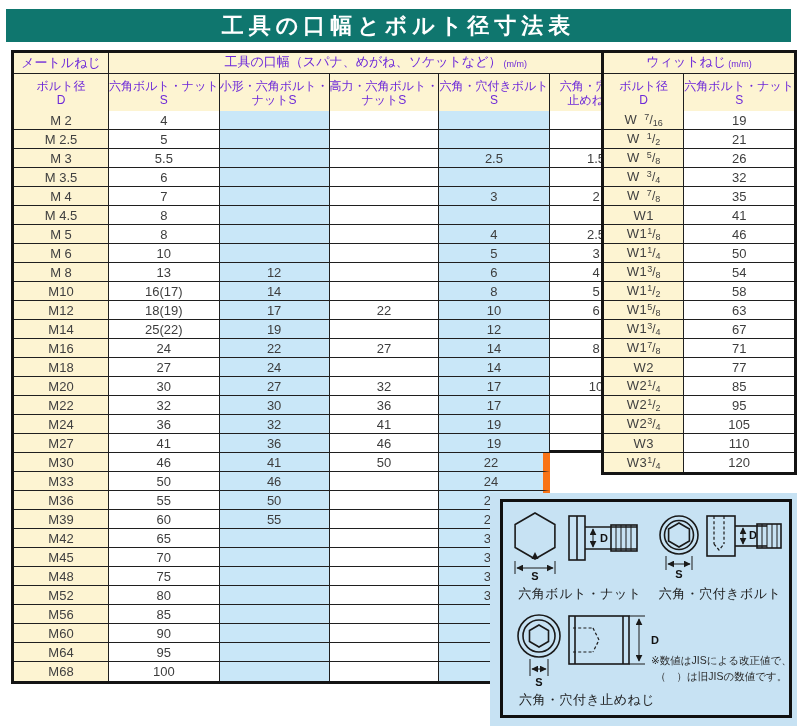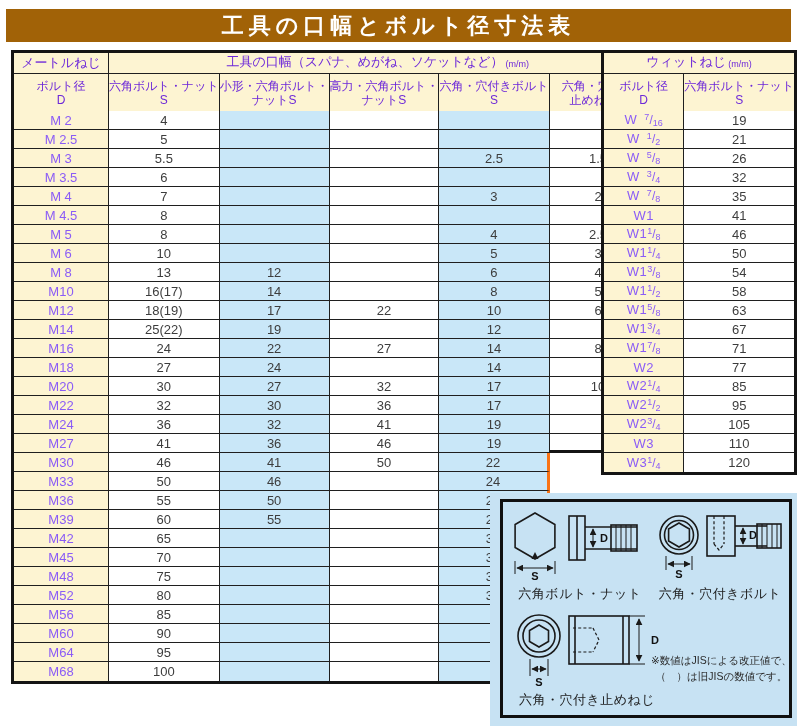--- a/index.html
+++ b/index.html
@@ -4,40 +4,40 @@
 <style>
   html,body{margin:0;padding:0}
   body{
     width:797px;height:726px;position:relative;background:#ffffff;
     font-family:"Liberation Sans","DejaVu Sans",sans-serif;
     -webkit-font-smoothing:antialiased;overflow:hidden;
   }
   
   .banner{
     position:absolute;left:6px;top:9px;width:785px;height:33px;
-    background:#a16207;color:#ffffff;text-align:center;line-height:33px;
+    background:#0f766e;color:#ffffff;text-align:center;line-height:33px;
     font-size:22px;font-weight:bold;letter-spacing:5px;
   }
   
   .tblwrap{position:absolute;border:3px solid #141414;background:#ffffff}
   .main-wrap{left:11px;top:50px;border-right:none}
   .whit-wrap{left:601px;top:50px}
   table{border-collapse:separate;border-spacing:0;table-layout:fixed}
   td{
     box-sizing:border-box;border-right:1px solid #1f1f1f;border-bottom:1px solid #1f1f1f;
     text-align:center;vertical-align:middle;padding:0;overflow:hidden;white-space:nowrap;
   }
   tr.h1{height:21px} tr.h2{height:37px}
   tbody tr{height:19px}
   .hdr{background:#fdf4d2;color:#6d28d9;font-size:12px;line-height:14px;font-weight:400}
   tr.h1 .hdr{font-size:13px}
-  .bg-c{background:#fdf4d2;color:#8b5cf6;font-size:13px}
+  .bg-c{background:#fdf4d2;color:#404040;font-size:13px}
   .bg-w{background:#ffffff;color:#3d3d3d;font-size:13px}
   .bg-b{background:#c9e7f8;color:#3d3d3d;font-size:13px}
-  .main-wrap tr > td:last-child{border-right:3px solid #f97316}
+  .main-wrap tr > td:last-child{border-right:7px solid #f97316}
   .main-wrap tr:last-child td{border-bottom:none}
   .thick-b{border-bottom:3px solid #141414 !important}
   .whit-wrap td:last-child{border-right:none}
   .whit-wrap tr:last-child td{border-bottom:none}
   .unit{font-size:9px;vertical-align:-1px;margin-left:2px}
   .hline{display:block}
   
   .wb{letter-spacing:0.5px}
   .wb-gap{margin-right:7px}
   .fr-sup{font-size:9px;vertical-align:4px}

